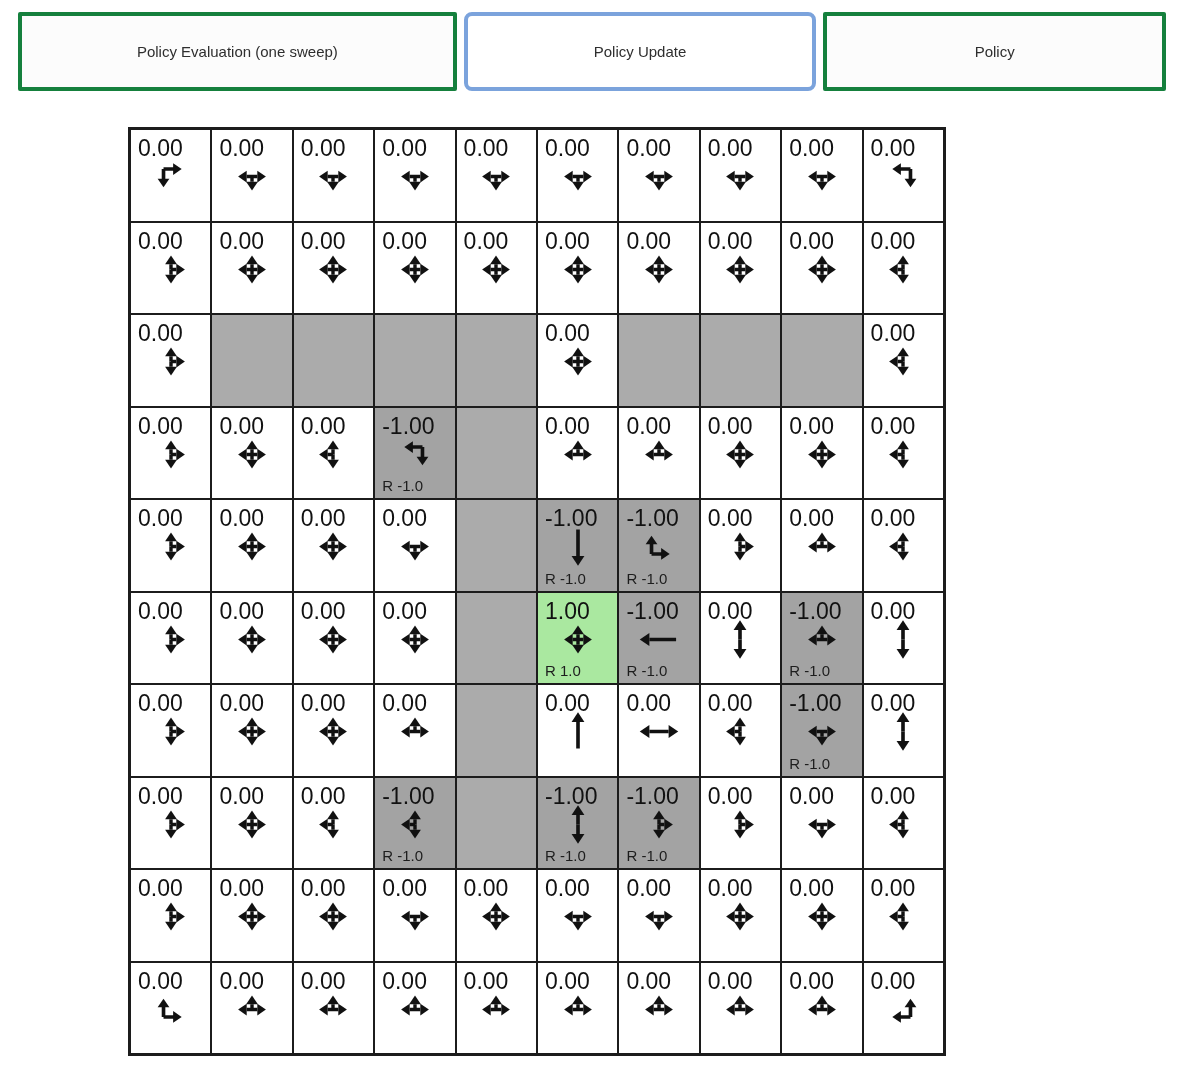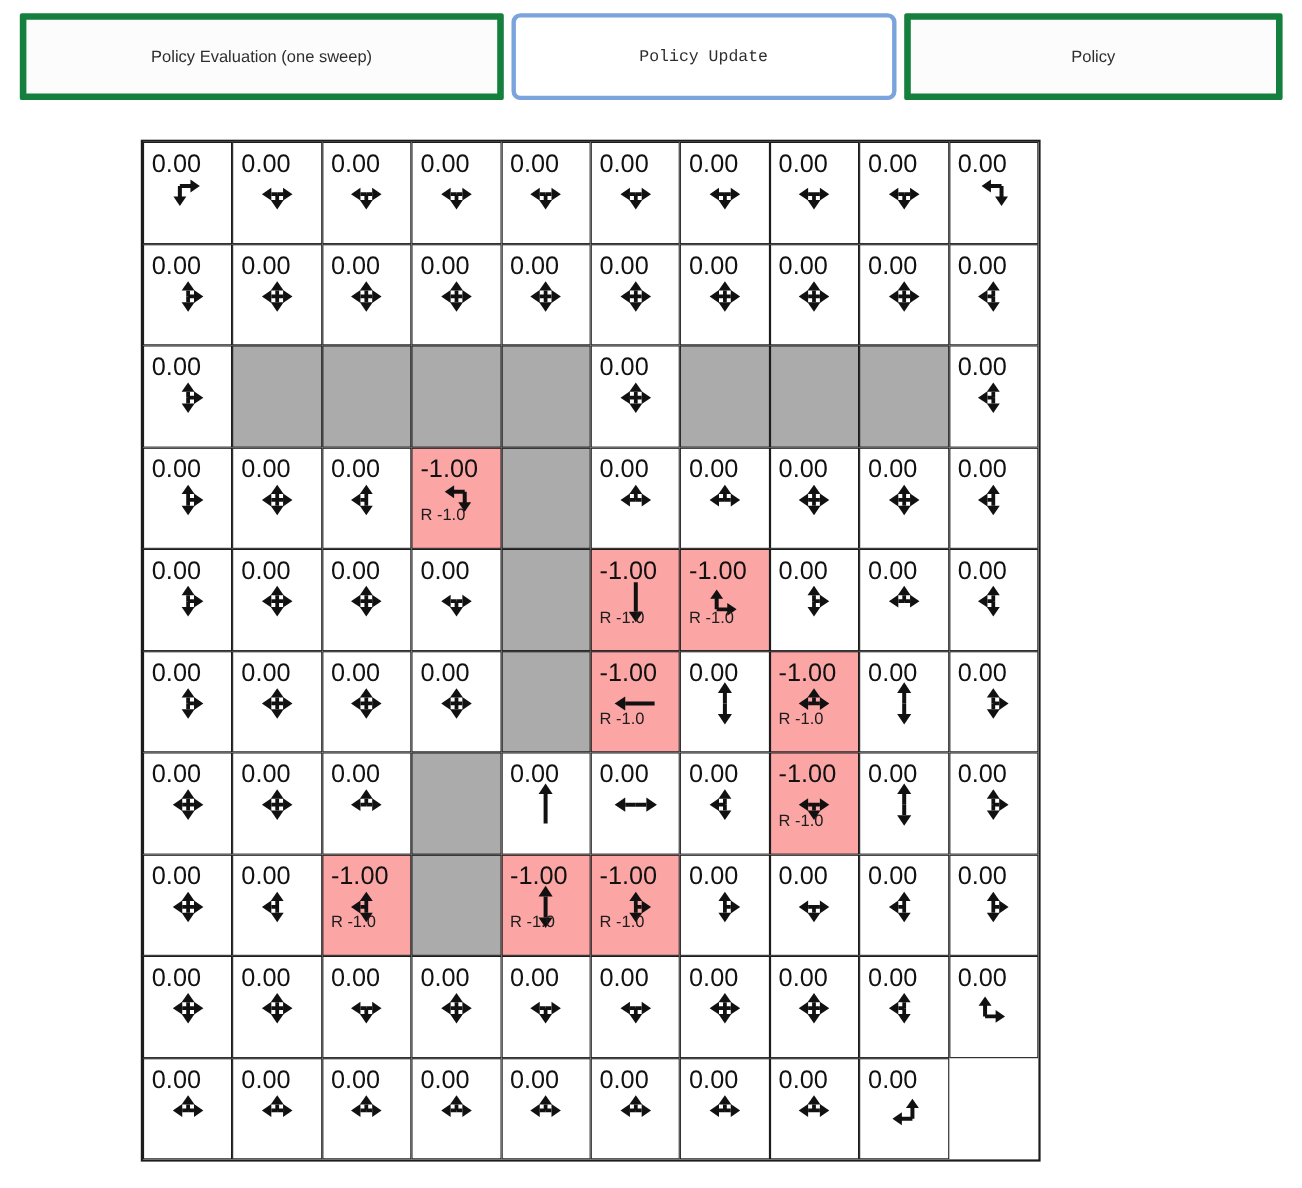--- a/index.html
+++ b/index.html
@@ -1,33 +1,33 @@
 <!DOCTYPE html>
 <html><head>
 <meta charset="utf-8">
 <style>
   html,body{margin:0;padding:0;background:#ffffff;width:1184px;height:1080px;overflow:hidden;
             font-family:"Liberation Sans", sans-serif;}
   
   .toolbar{display:flex;gap:7px;margin:12px 18px 0 18px;height:79px;}
-  .tbtn{background:#fcfcfc;border:6px solid #15803d;border-radius:2px;
+  .tbtn{background:#fcfcfc;border:4px solid #15803d;border-radius:2px;
         font-family:"Liberation Sans",sans-serif;font-size:15px;color:#2e2e2e;
         cursor:pointer;padding:0;}
   .tbtn.active{background:#ffffff;border:4px solid #7ba3dc;border-radius:8px;}
-  .b1{flex:1.30;} .b2{flex:1.04;font-family:Liberation Mono, monospace;} .b3{flex:1.00;} .b4{flex:1.01;}
+  .b1{flex:1.30;} .b2{flex:1.04;} .b3{flex:1.00;} .b4{flex:1.01;}
   
   .grid{margin:36px 0 12px 128px;width:818px;height:929px;
         display:grid;grid-template-columns:repeat(10,1fr);grid-template-rows:repeat(10,1fr);
         border:2px solid #1c1c1c;box-sizing:border-box;background:#fff;}
   .cell{position:relative;border:1px solid #1c1c1c;box-sizing:border-box;background:#ffffff;overflow:hidden;}
   .cell.wall{background:#ababab;}
-  .cell.red{background:#fca5a5;}
+  .cell.red{background:#a3a3a3;}
   .cell.green{background:#aae8a0;}
   .val{position:absolute;top:7px;left:7px;font-size:23px;line-height:1;color:#111;}
-  .rew{position:absolute;bottom:22px;left:7px;font-size:15px;line-height:1;color:#1d1d1d;}
+  .rew{position:absolute;bottom:5px;left:7px;font-size:15px;line-height:1;color:#1d1d1d;}
   .arrow{position:absolute;top:23px;left:50%;transform:translateX(-50%);width:47px;height:47px;}
 </style>
 </head>
 <body>
 
 <div>
   <div class="toolbar">
     <button class="tbtn b1">Policy Evaluation (one sweep)</button>
     <button class="tbtn b2 active">Policy Update</button>
     <button class="tbtn b4">Policy</button>
@@ -557,20 +557,34 @@
           <polygon points="22,9 27.5,17 16.5,17" fill="#111111"></polygon>
           <line x1="22" y1="22" x2="22" y2="27" stroke="#111111" stroke-width="3.2"></line>
           <polygon points="22,35 16.5,27 27.5,27" fill="#111111"></polygon>
           <line x1="22" y1="22" x2="17" y2="22" stroke="#111111" stroke-width="3.2"></line>
           <polygon points="9,22 17,16.5 17,27.5" fill="#111111"></polygon>
           <line x1="22" y1="22" x2="27" y2="22" stroke="#111111" stroke-width="3.2"></line>
           <polygon points="35,22 27,27.5 27,16.5" fill="#111111"></polygon>
         </svg>
       </div>
       <div class="cell wall"></div>
+      <div class="cell green">
+        <div class="val">1.00</div>
+        <svg viewBox="0 0 44 44" class="arrow">
+          <line x1="22" y1="22" x2="22" y2="17" stroke="#111111" stroke-width="3.2"></line>
+          <polygon points="22,9 27.5,17 16.5,17" fill="#111111"></polygon>
+          <line x1="22" y1="22" x2="22" y2="27" stroke="#111111" stroke-width="3.2"></line>
+          <polygon points="22,35 16.5,27 27.5,27" fill="#111111"></polygon>
+          <line x1="22" y1="22" x2="17" y2="22" stroke="#111111" stroke-width="3.2"></line>
+          <polygon points="9,22 17,16.5 17,27.5" fill="#111111"></polygon>
+          <line x1="22" y1="22" x2="27" y2="22" stroke="#111111" stroke-width="3.2"></line>
+          <polygon points="35,22 27,27.5 27,16.5" fill="#111111"></polygon>
+        </svg>
+        <div class="rew">R 1.0</div>
+      </div>
       <div class="cell red">
         <div class="val">-1.00</div>
         <svg viewBox="0 0 44 44" class="arrow">
           <line x1="38" y1="22" x2="13" y2="22" stroke="#111111" stroke-width="3.4"></line>
           <polygon points="4,22 13,16 13,28" fill="#111111"></polygon>
         </svg>
         <div class="rew">R -1.0</div>
       </div>
       <div class="cell">
         <div class="val">0.00</div>

